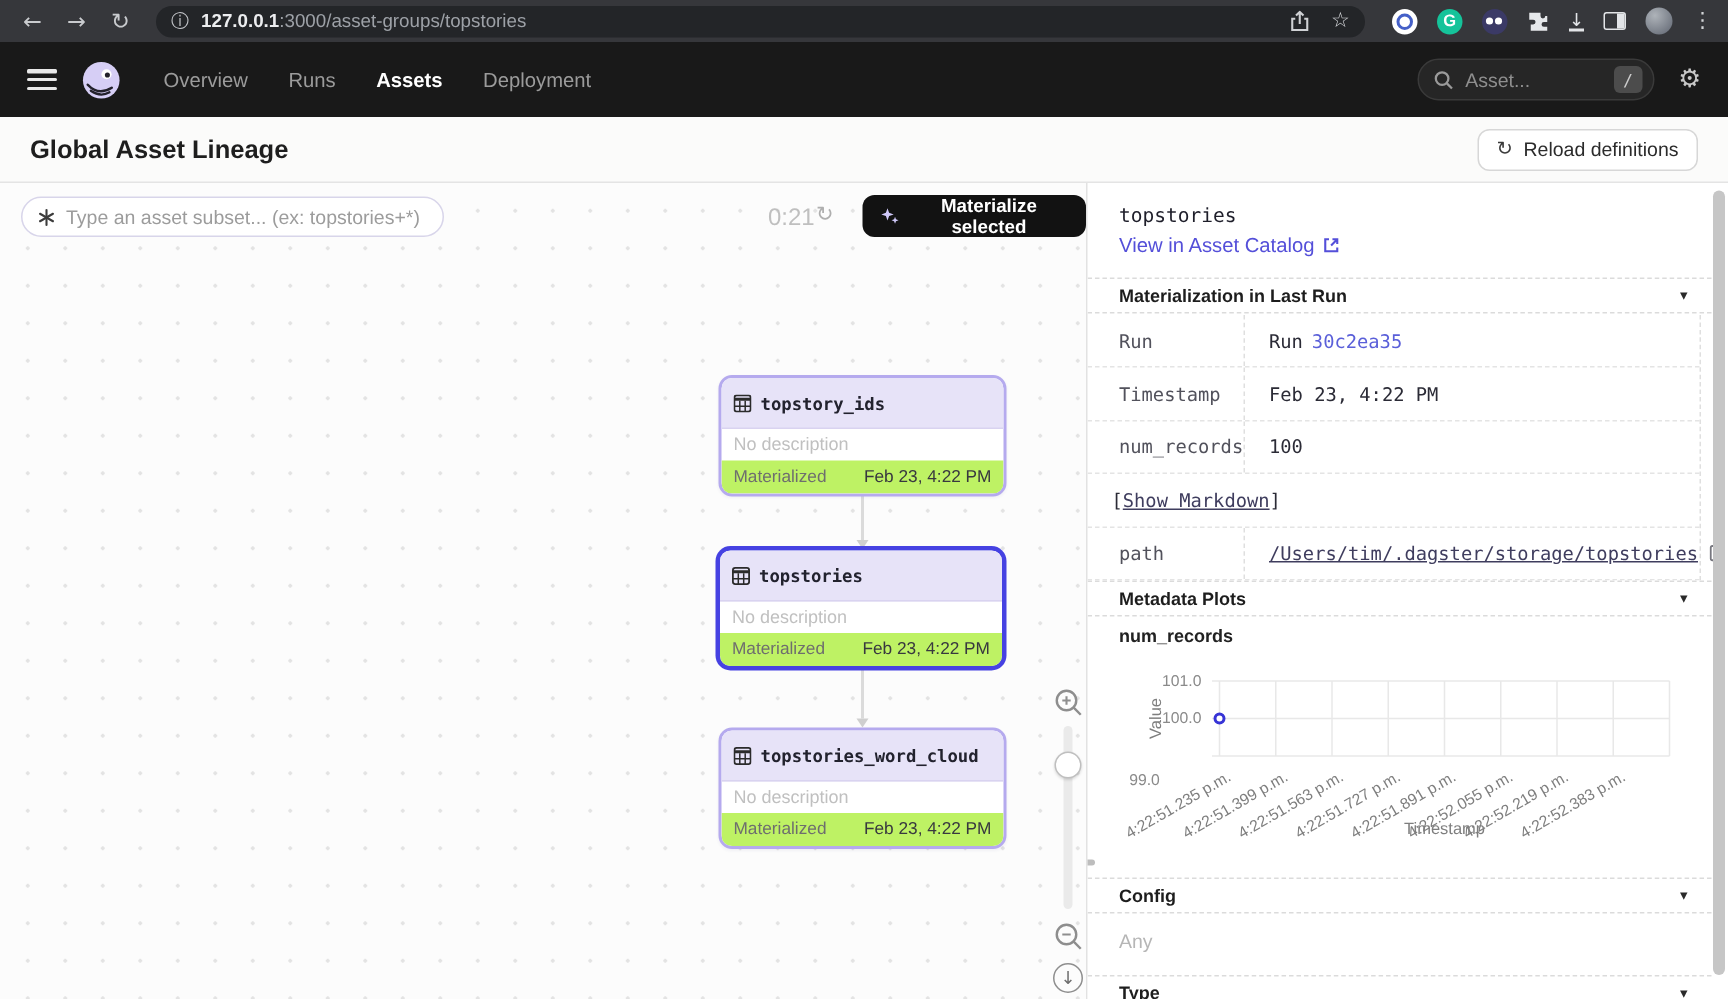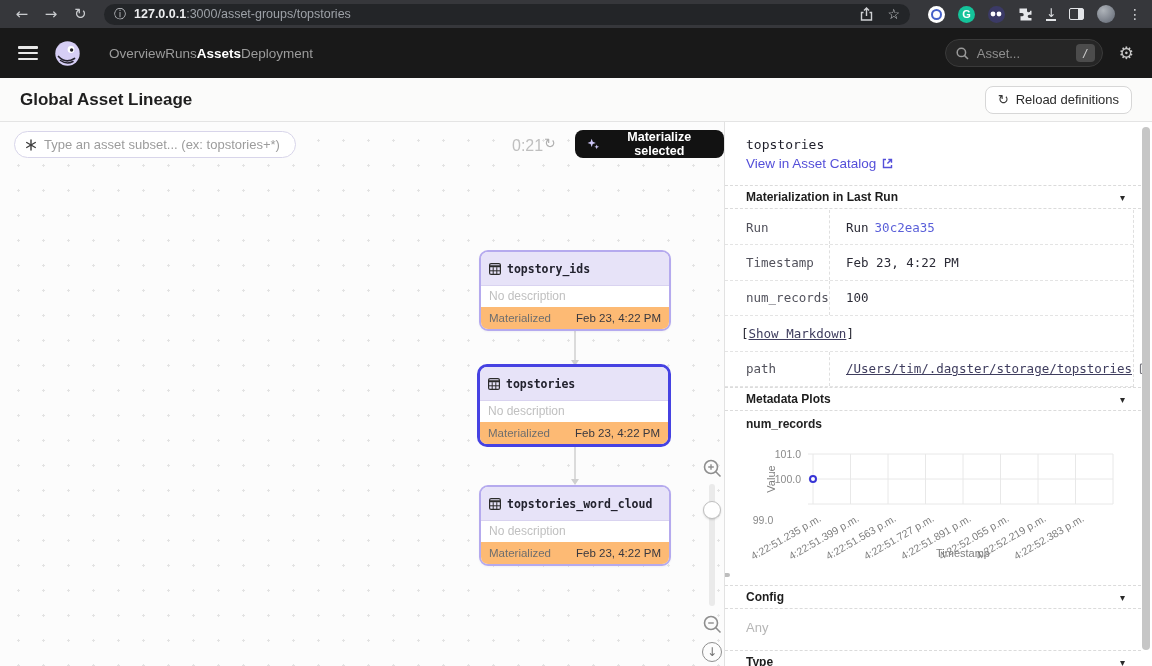--- a/index.html
+++ b/index.html
@@ -24,21 +24,21 @@
   .sidebar-icon { width:15px; height:12px; border:1.6px solid #E3E5E8; border-radius:2px; position:relative; }
   .sidebar-icon::after { content:''; position:absolute; right:0; top:0; width:5px; height:100%; background:#E3E5E8; }
   .avatar { width:18px; height:18px; border-radius:50%; background:radial-gradient(circle at 35% 30%, #AEB3B9, #5E6470); }
   .dots { color:#D2D4D7; font-size:14px; letter-spacing:0; }
 
   
   .app-nav { display:flex; align-items:center; height:50px; background:#191919; padding:0 18px; }
   .hamburger { width:20px; height:14px; display:flex; flex-direction:column; justify-content:space-between; cursor:pointer; }
   .hamburger span { display:block; height:2.5px; background:#E8E8E8; border-radius:1px; }
   .logo { margin-left:16px; }
-  .nav-items { display:flex; margin-left:28px; }
+  .nav-items { display:flex; gap:27px; margin-left:28px; }
   .nav-item { font-size:13.5px; color:#9B9B9B; font-weight:500; cursor:pointer; }
   .nav-item.active { color:#FFFFFF; font-weight:700; }
   .search-pill { margin-left:auto; display:flex; align-items:center; width:158px; height:28px; background:#262626; border:1px solid #3A3A3A; border-radius:14px; padding:0 7px 0 10px; gap:8px; cursor:text; }
   .search-ph { font-size:13px; color:#8F8F8F; }
   .kbd { margin-left:auto; width:19px; height:18px; background:#4C4C4C; border-radius:4px; color:#CFCFCF; font-size:11px; display:flex; align-items:center; justify-content:center; font-family:"DejaVu Sans Mono", monospace; }
   .gear { margin-left:16px; color:#C8C8C8; font-size:17px; cursor:pointer; }
 
   
   .page-header { display:flex; align-items:center; height:44px; background:#FBFBFA; border-bottom:1px solid #E4E4E4; padding:0 20px; }
   .page-title { font-size:17px; font-weight:600; color:#1E1E1E; }
@@ -55,21 +55,21 @@
   .filter-box input::placeholder { color:#9C9C9C; }
   .timer { position:absolute; left:512px; top:15px; font-size:16px; color:#BFBFBF; }
   .timer-refresh { position:absolute; left:544px; top:13px; font-size:14px; color:#AFAFAF; cursor:pointer; }
   .materialize-btn { position:absolute; left:575px; top:8px; height:28px; display:flex; align-items:center; gap:7px; padding:0 12px; background:#121212; border:none; border-radius:8px; color:#fff; font-size:12.5px; font-weight:600; cursor:pointer; font-family:"Liberation Sans", sans-serif; }
 
   .asset-node { position:absolute; width:192px; background:#fff; border:2px solid #B5AAEE; border-radius:9px; overflow:hidden; cursor:pointer; box-shadow:0 1px 2px rgba(40,30,120,.05); }
   .asset-node.selected { border-color:#4642E2; box-shadow:0 0 0 1px #4642E2; }
   .node-header { display:flex; align-items:center; gap:6px; height:34px; padding:0 8px; background:#E7E3F8; border-bottom:1px solid #D9D3F0; }
   .node-name { font-family:"DejaVu Sans Mono", monospace; font-weight:700; font-size:11.5px; color:#22222E; }
   .node-desc { height:21px; padding:3px 8px; font-size:12px; color:#C0C0C0; }
-  .node-footer { display:flex; justify-content:space-between; align-items:center; height:22px; padding:0 8px; background:#fdba74; font-size:11.5px; }
+  .node-footer { display:flex; justify-content:space-between; align-items:center; height:22px; padding:0 8px; background:#bef264; font-size:11.5px; }
   .node-status { color:#6E6E6E; }
   .node-time { color:#38383F; }
 
   .edge { position:absolute; left:574px; width:2px; background:#DBDBDB; }
   .edge::after { content:''; position:absolute; bottom:-6px; left:-3px; border-left:4px solid transparent; border-right:4px solid transparent; border-top:6px solid #CFCFCF; }
 
   .zoom-in-btn, .zoom-out-btn { position:absolute; left:702px; width:21px; height:21px; cursor:pointer; }
   .zoom-track { position:absolute; left:709px; top:362px; width:6px; height:122px; background:#EAEAEA; border-radius:3px; }
   .zoom-handle { position:absolute; left:703px; top:379px; width:18px; height:18px; background:#fff; border:1px solid #BFBFBF; border-radius:50%; box-shadow:0 1px 2px rgba(0,0,0,.15); cursor:grab; }
   .fit-btn { position:absolute; left:702px; top:520px; width:20px; height:20px; border:1.5px solid #8E8E8E; border-radius:50%; display:flex; align-items:center; justify-content:center; color:#6E6E6E; font-size:12px; cursor:pointer; background:#FCFCFC; }

